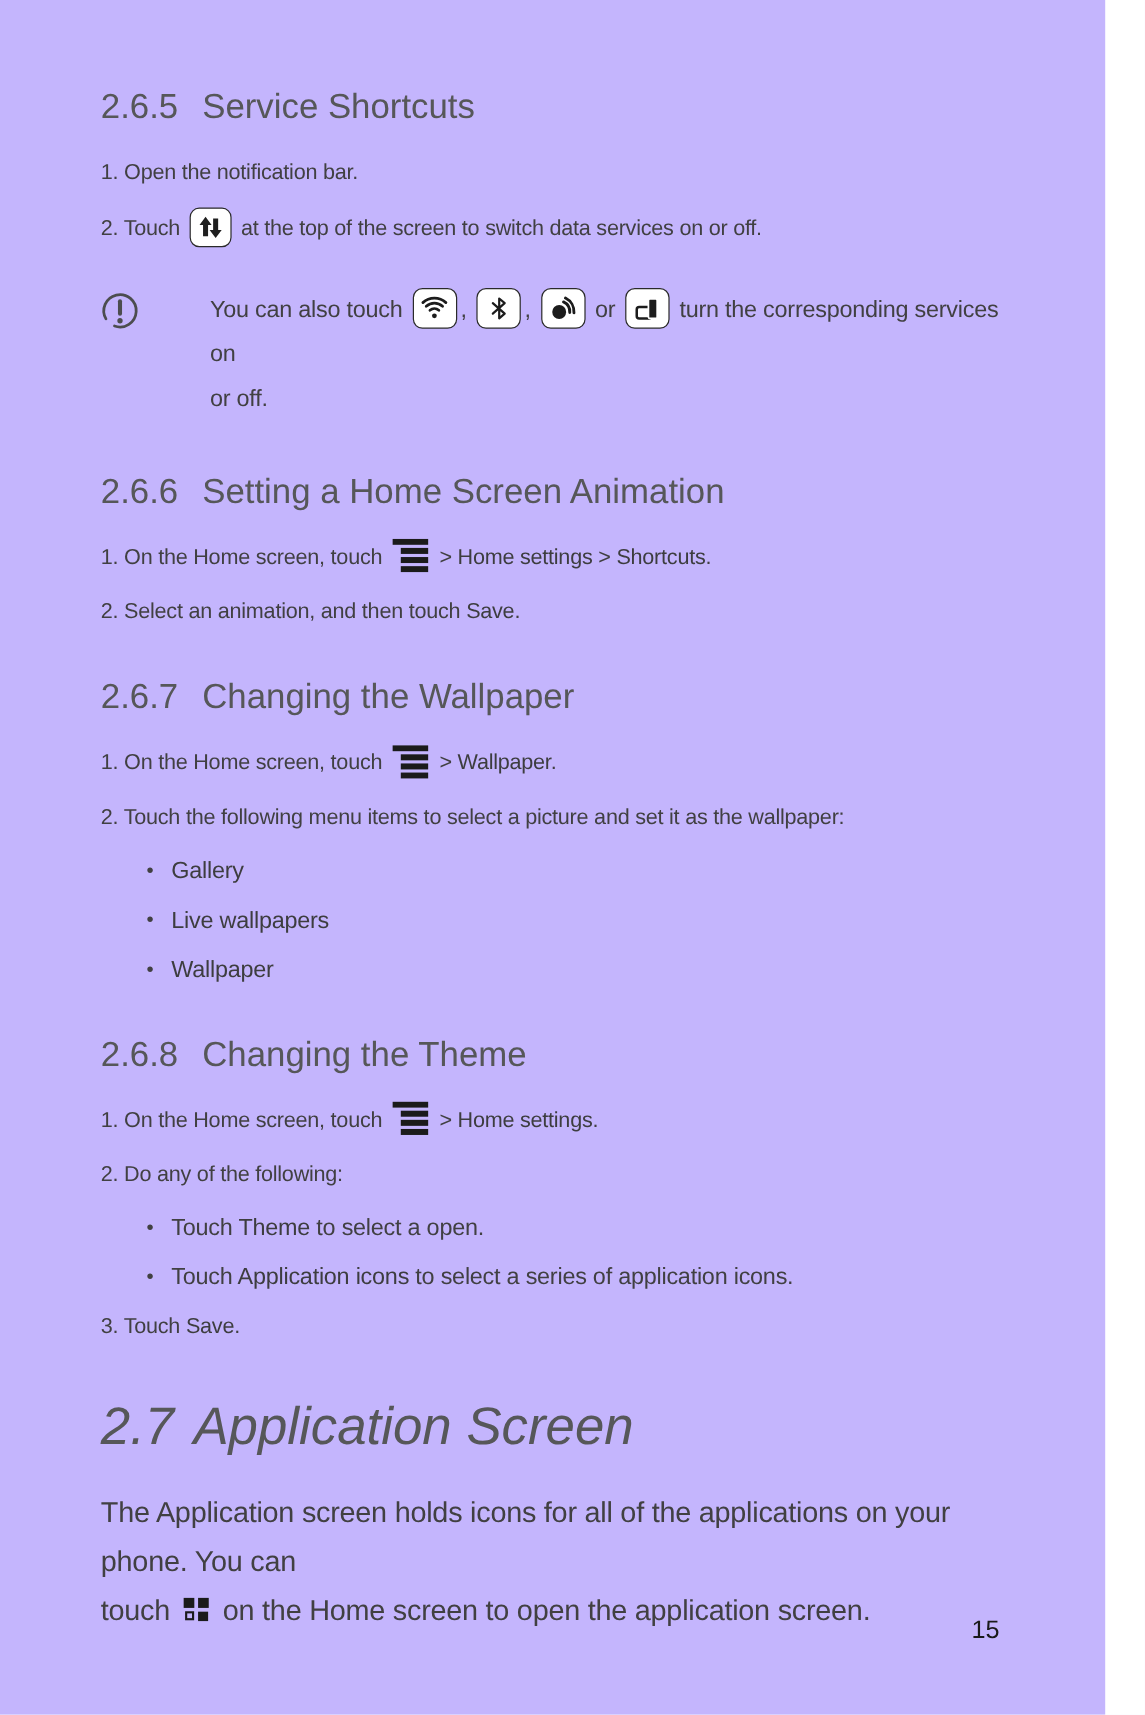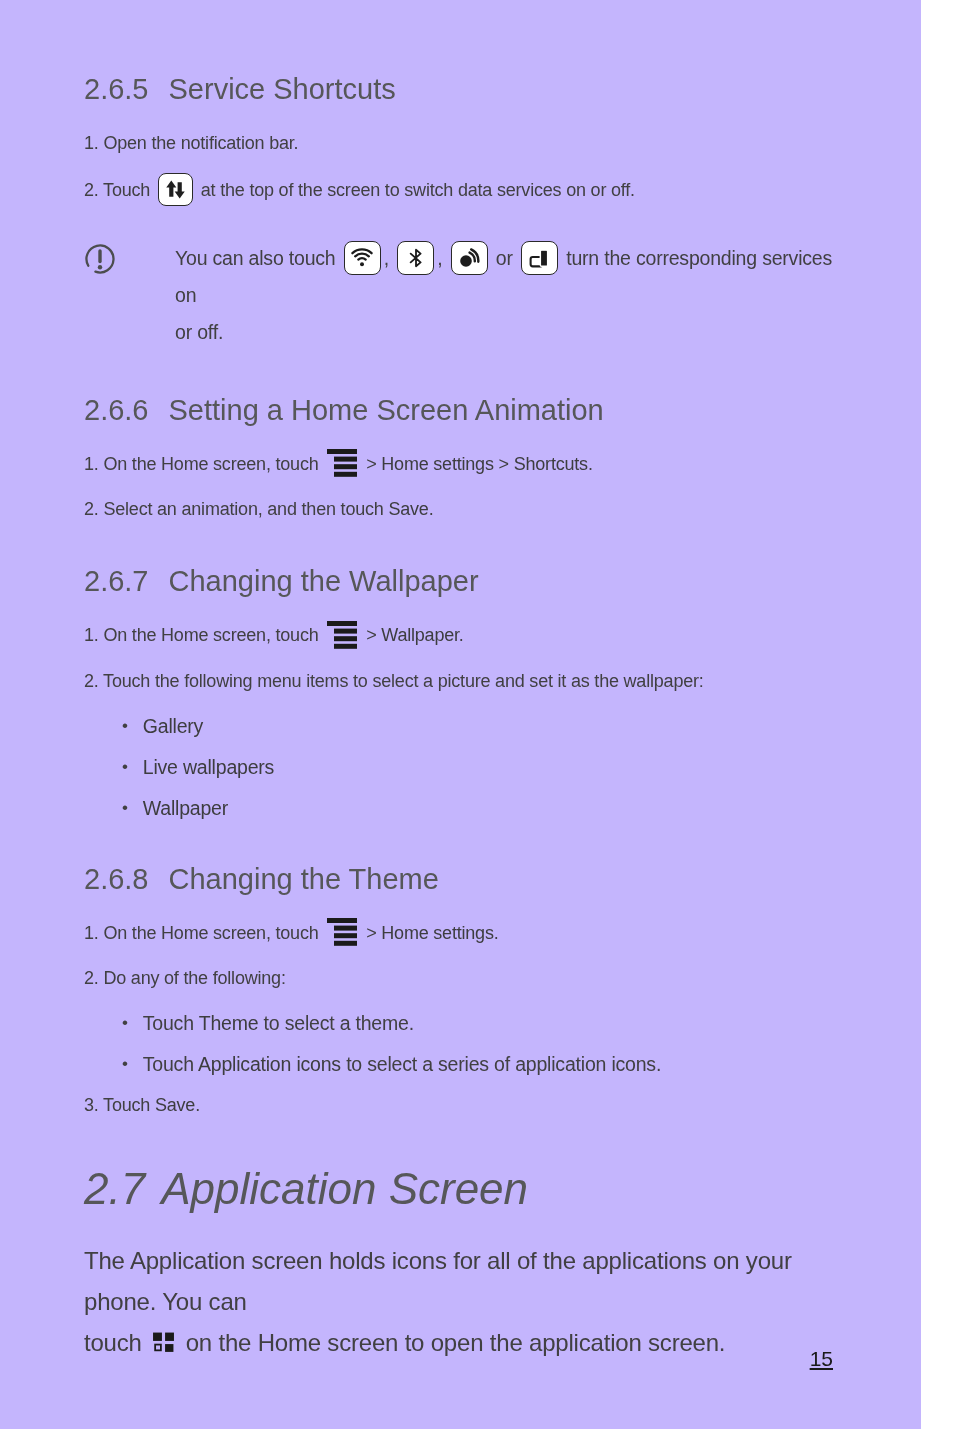--- a/index.html
+++ b/index.html
@@ -88,21 +88,20 @@
     line-height: 41px;
     margin: 8px 0 0 0;
     max-width: 800px;
   }
   .page-num {
     position: absolute;
     top: 1347px;
     right: 88px;
     font-size: 21px;
     color: #1a1a1a;
-    text-decoration: underline;
   }
 </style>
 </head>
 <body>
 
 <div class="page">
   <div class="content">
 
     <h3 class="sec"><span class="num">2.6.5</span><span>Service Shortcuts</span></h3>
 
@@ -222,21 +221,21 @@
           <rect x="7" y="22.8" width="23" height="5" fill="#1b1b1b"></rect>
         </svg>
       <span>&gt;</span>
       <b>Home settings</b><span>.</span>
     </p>
 
     <p class="step"><span>2. Do any of the following:</span></p>
 
     <div class="bullet">
         <span class="dot">•</span>
-        <span><span>Touch</span> <b>Theme</b> <span>to select a theme.</span></span>
+        <span><span>Touch</span> <b>Theme</b> <span>to select a open.</span></span>
       </div>
     <div class="bullet">
         <span class="dot">•</span>
         <span><span>Touch</span> <b>Application icons</b> <span>to select a series of application icons.</span></span>
       </div>
 
     <p class="step">
       <span>3. Touch</span>
       <b>Save</b><span>.</span>
     </p>

